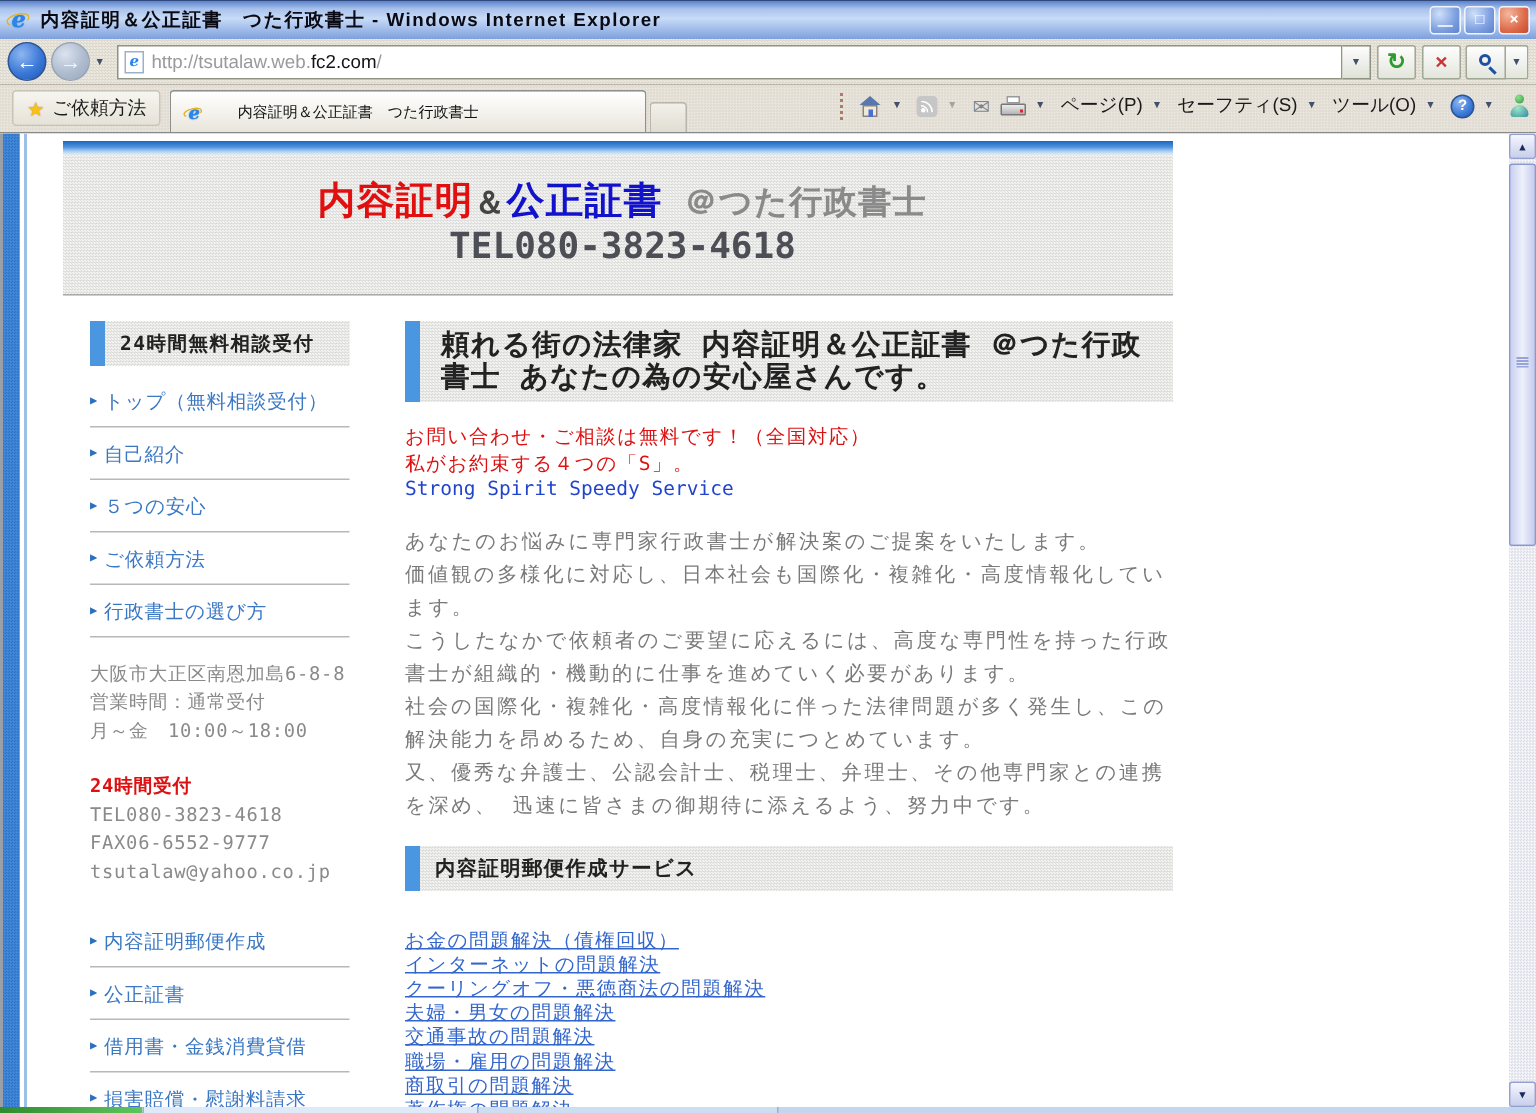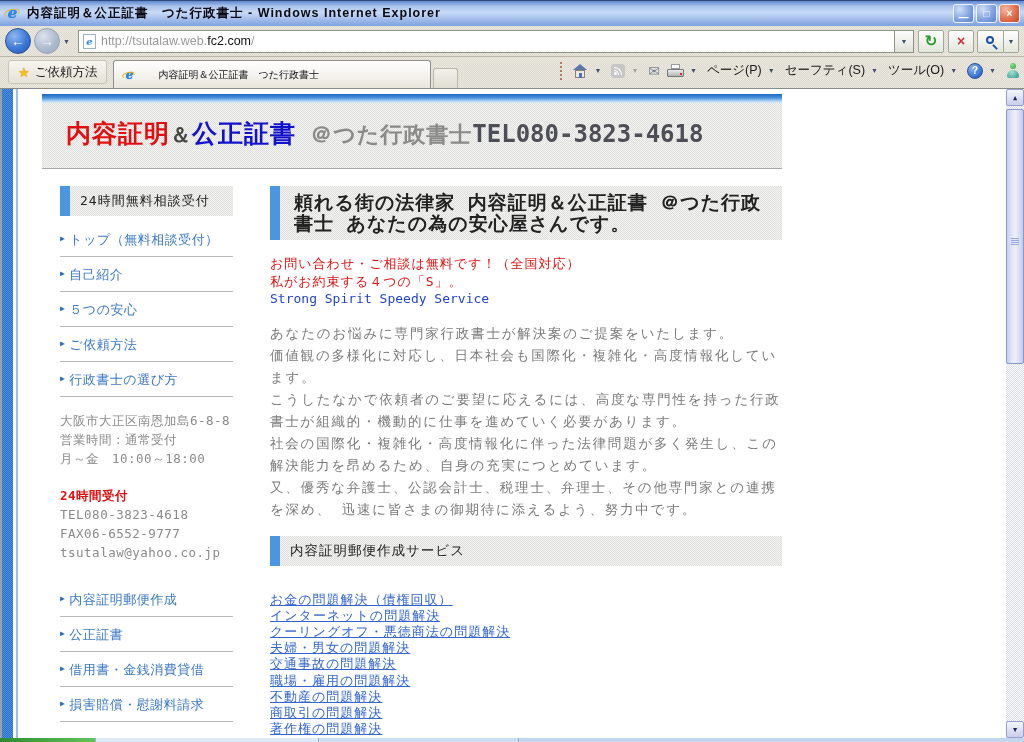--- a/index.html
+++ b/index.html
@@ -129,38 +129,38 @@
     background-color:#3f83d6;
     background-image:conic-gradient(#4a8ede 25%, #2f73c8 0 50%, #4a8ede 0 75%, #2f73c8 0);
     background-size:2px 2px; }
   .left-line { position:absolute; left:14px; top:0; bottom:0; width:2px; background:#9cc0e6; }
 
   .content { position:absolute; left:40px; top:5px; width:740px; }
 
   .page-header { border-bottom:1px solid #a8a8a8; }
   .page-header .grad { height:9px;
     background:linear-gradient(180deg,#1a66c0 0%,#4f93dd 45%,#a8cdf0 75%,#ddeefb 100%); }
-  .page-header .hbody { display:flex; align-items:center; 
-    padding:14px 18px 18px 24px; }
+  .page-header .hbody { display:flex; align-items:center; justify-content:space-between;
+    padding:14px 18px 18px 24px;flex-direction:column; }
   .site-title { font-size:25px; font-weight:bold; letter-spacing:1px; white-space:nowrap; }
   .t-red { color:#e01010; }
   .t-amp { color:#444; font-size:21px; }
   .t-blue { color:#1212cc; }
   .t-gray { color:#8a8a8a; font-size:22px; }
   .tel-big { font-family:"DejaVu Sans Mono", monospace; font-size:24px; font-weight:bold; color:#4e4e56;
     letter-spacing:0; white-space:nowrap; }
 
   .columns { display:flex; margin-top:17px; align-items:flex-start; }
   .jp { font-family:"DejaVu Sans Mono","Liberation Sans",sans-serif; }
 
   
   .sidebar { width:173px; margin-left:18px; margin-right:37px; flex:0 0 auto; }
   .sec-header { display:flex; align-items:stretch; margin-bottom:6px; }
   .sec-header .bluebar { width:10px; background:#4a96e0; margin-right:8px; flex:0 0 10px; }
-  .sec-header .sec-text { flex:1; font-size:13px; font-weight:normal; color:#222; padding:6px 2px;
+  .sec-header .sec-text { flex:1; font-size:13px; font-weight:bold; color:#222; padding:6px 2px;
     letter-spacing:1px; }
   .side-nav .nav-row { display:flex; align-items:flex-start; padding:9px 2px 7px 0;
     border-bottom:1px solid #b8b8b8; color:#3b78c4; font-size:13px; letter-spacing:0.5px; cursor:pointer; }
   .side-nav .arrow { font-size:8px; color:#2a6fc0; margin:3px 4px 0 0; flex:0 0 auto; }
   .contact-block { margin:14px 0 20px; font-size:12.5px; line-height:19px; color:#8a8a8a;
     letter-spacing:0.5px; }
   .contact-block .gap { height:18px; }
   .red-bold { color:#dd1111; font-weight:bold; }
 
   
@@ -437,21 +437,20 @@
               <a>インターネットの問題解決</a>
 
               <a>クーリングオフ・悪徳商法の問題解決</a>
 
               <a>夫婦・男女の問題解決</a>
 
               <a>交通事故の問題解決</a>
 
               <a>職場・雇用の問題解決</a>
 
-              <a>不動産の問題解決</a>
 
               <a>商取引の問題解決</a>
 
               <a>著作権の問題解決</a>
 
               <a>遺産・相続の問題解決</a>
 
             </div>
         </div>
       </div>

